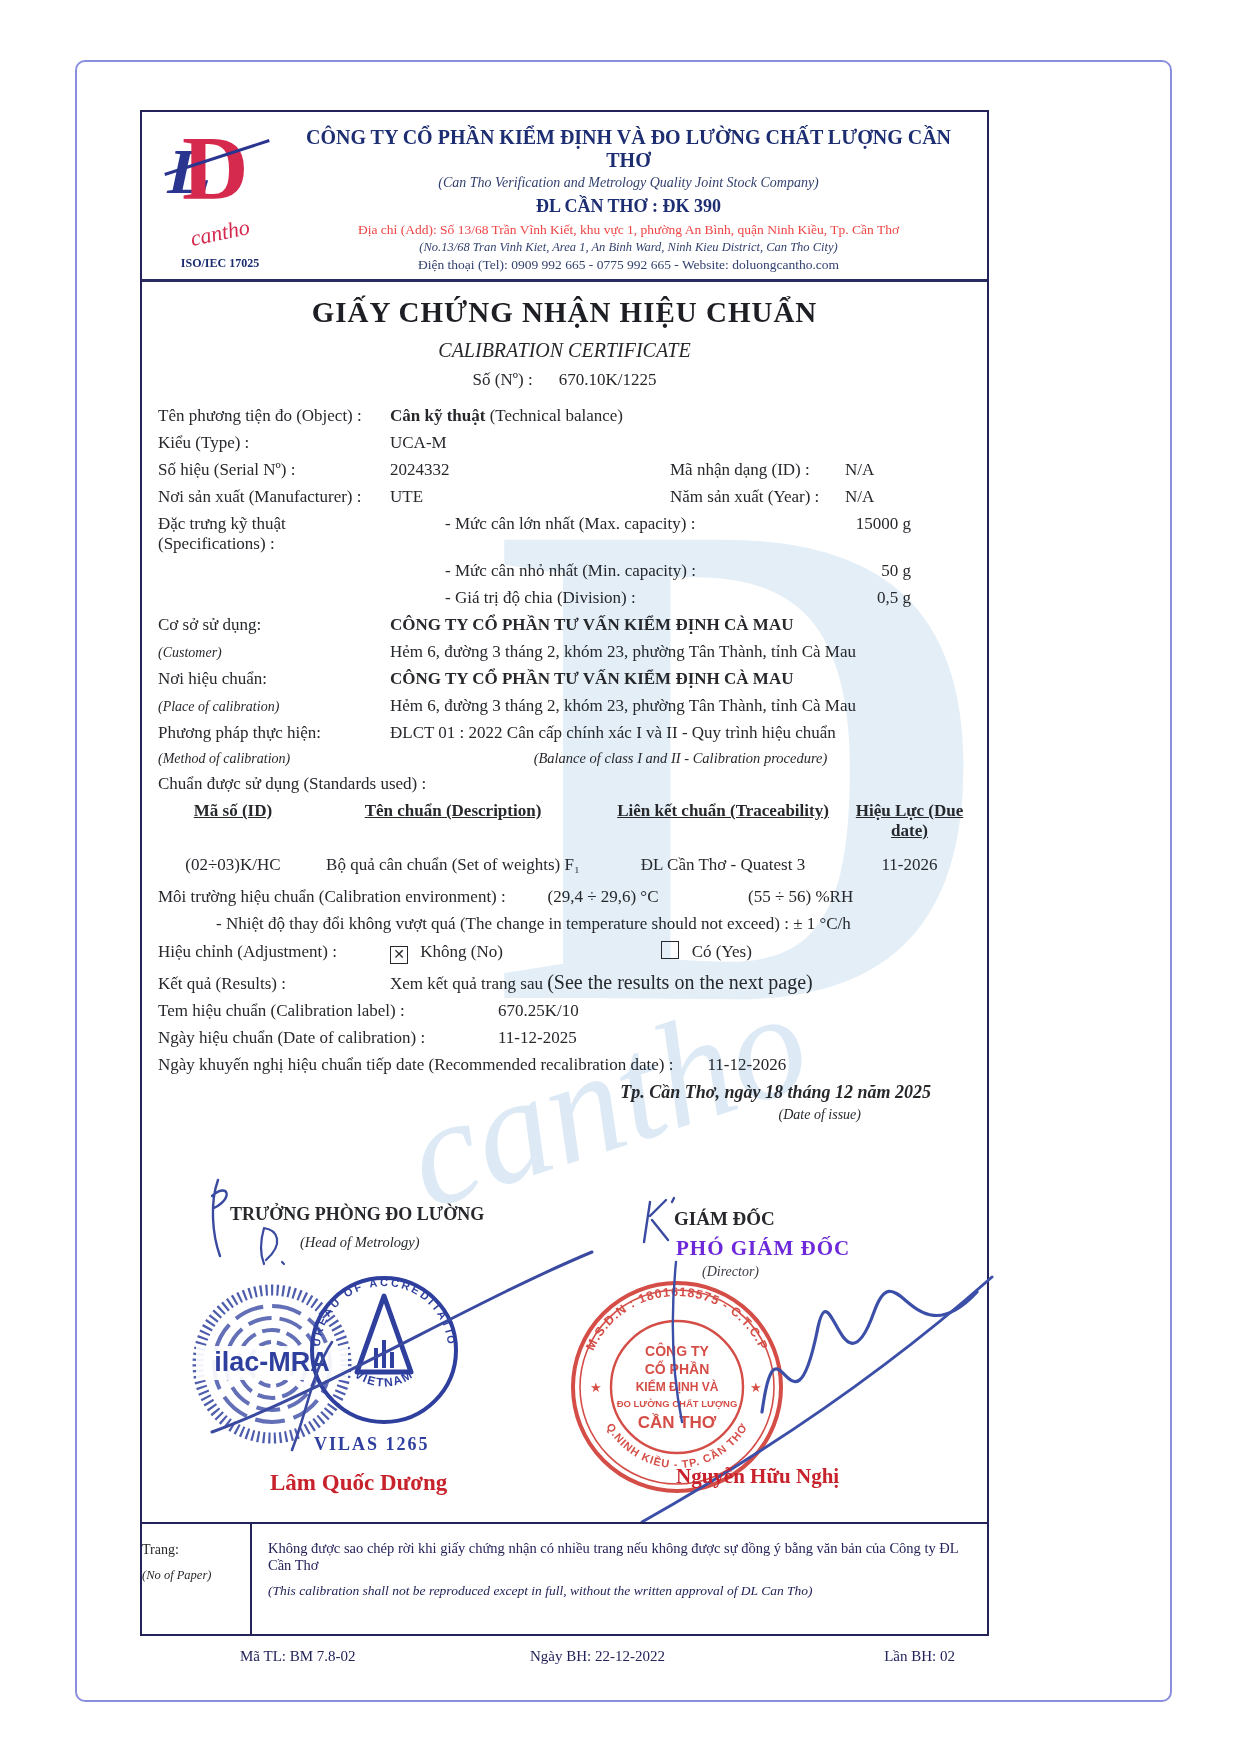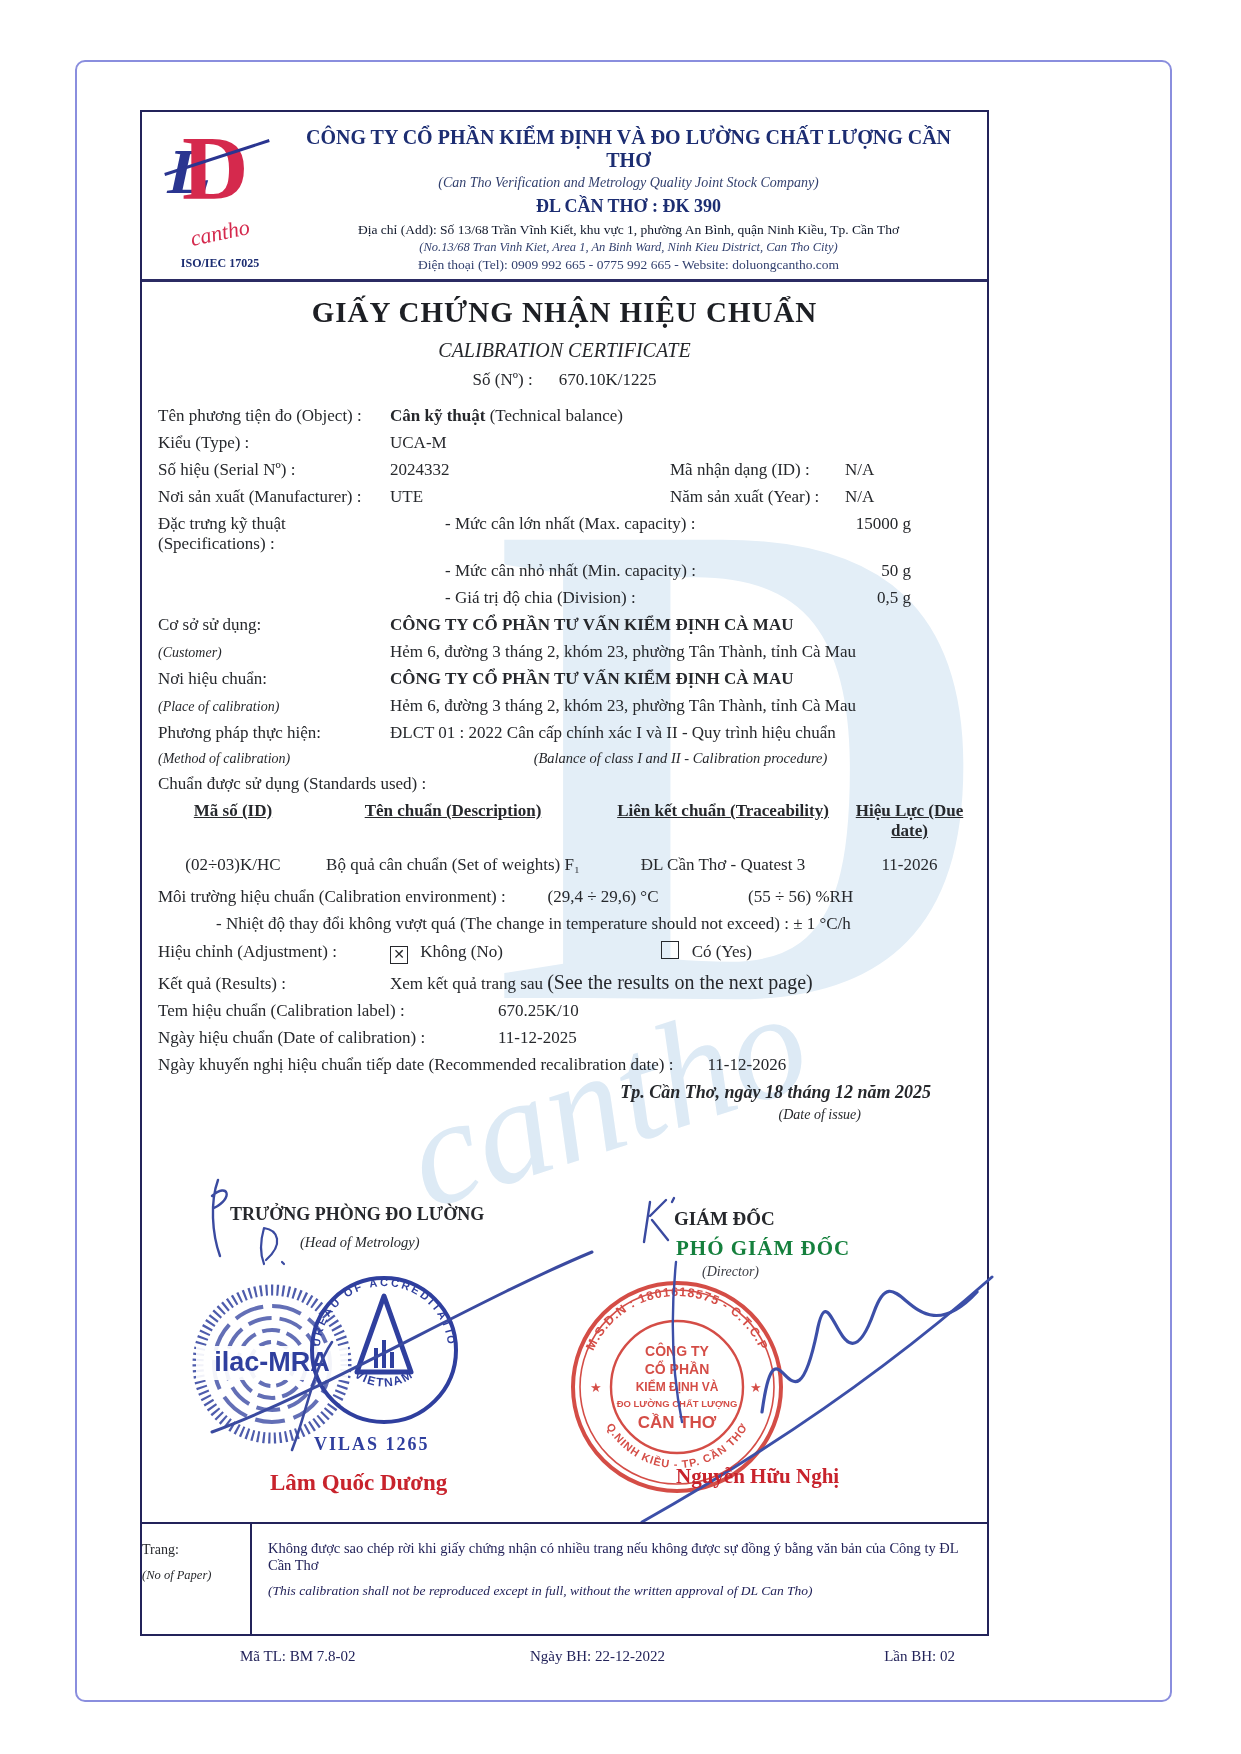--- a/index.html
+++ b/index.html
@@ -24,21 +24,21 @@
   .logo-d .d-blue{position:absolute;left:0px;top:18px;font-size:64px;font-weight:bold;color:#2a3590;
         transform:skewX(-12deg);line-height:1;}
   .logo-d .slash{position:absolute;left:-8px;top:34px;width:110px;height:3px;background:#2a3590;
         transform:rotate(-18deg);}
   .logo-cantho{font-size:22px;color:#d5294d;font-style:italic;transform:rotate(-12deg);margin-top:-2px;}
   .logo-iso{font-size:12px;font-weight:bold;color:#1c2d72;margin-top:10px;}
   .hdr-text{flex:1;text-align:center;padding-top:4px;}
   .co-vi{font-size:20px;font-weight:bold;color:#1c2d72;}
   .co-en{font-size:14px;font-style:italic;color:#33416f;margin-top:3px;}
   .co-reg{font-size:18px;font-weight:bold;color:#1c2d72;margin-top:5px;}
-  .co-addr{font-size:13.5px;color:#0f172a;margin-top:5px;}
+  .co-addr{font-size:13.5px;color:#ef4444;margin-top:5px;}
   .co-addr-en{font-size:12.5px;font-style:italic;color:#33416f;margin-top:2px;}
   .co-tel{font-size:13.5px;color:#33416f;margin-top:2px;}
   
   .title-blk{text-align:center;margin-top:14px;}
   .t-vi{font-size:29px;font-weight:bold;color:#1d1f24;letter-spacing:1px;}
   .t-en{font-size:20px;font-style:italic;margin-top:10px;}
   .t-no{font-size:17px;margin-top:8px;}
   .t-no .no-val{margin-left:26px;}
   
   .body{padding:16px 16px 0 16px;font-size:17px;}
@@ -74,21 +74,21 @@
   .issue-blk{text-align:right;padding-right:40px;margin-top:6px;}
   .issue-date{font-size:18px;font-style:italic;font-weight:bold;}
   .issue-sub{font-size:14px;font-style:italic;margin-top:4px;padding-right:70px;}
   
   .sig{position:absolute;z-index:2;}
   .sig-title-l{left:88px;top:1092px;font-size:18px;font-weight:bold;}
   .sig-sub-l{left:158px;top:1122px;font-size:14.5px;font-style:italic;}
   .vilas{left:172px;top:1322px;font-size:18px;font-weight:bold;color:#2f3f9e;letter-spacing:2px;}
   .name-l{left:128px;top:1358px;font-size:23px;font-weight:bold;color:#c8232c;}
   .sig-title-r{left:532px;top:1096px;font-size:19px;font-weight:bold;}
-  .overlay-r{left:534px;top:1124px;font-size:21px;font-weight:bold;color:#15803d;letter-spacing:1px;}
+  .overlay-r{left:534px;top:1124px;font-size:21px;font-weight:bold;color:#6d28d9;letter-spacing:1px;}
   .sig-sub-r{left:560px;top:1152px;font-size:14px;font-style:italic;color:#3b3d44;}
   .name-r{left:534px;top:1352px;font-size:21px;font-weight:bold;color:#c8232c;}
   svg text{font-family:"Liberation Sans",sans-serif;}
   
   .footer-box{position:absolute;left:0;right:0;bottom:0;height:110px;border-top:2px solid #23235a;
       display:flex;z-index:2;background:transparent;}
   .f-left{flex:0 0 108px;border-right:2px solid #23235a;text-align:left;padding-top:18px;font-size:14px;}
   .f-left .f-sub{font-size:12.5px;font-style:italic;margin-top:10px;}
   .f-right{flex:1;padding:16px 14px 0 16px;font-size:14.5px;color:#23235a;}
   .f-right .d-en{font-style:italic;font-size:13.5px;margin-top:9px;}

